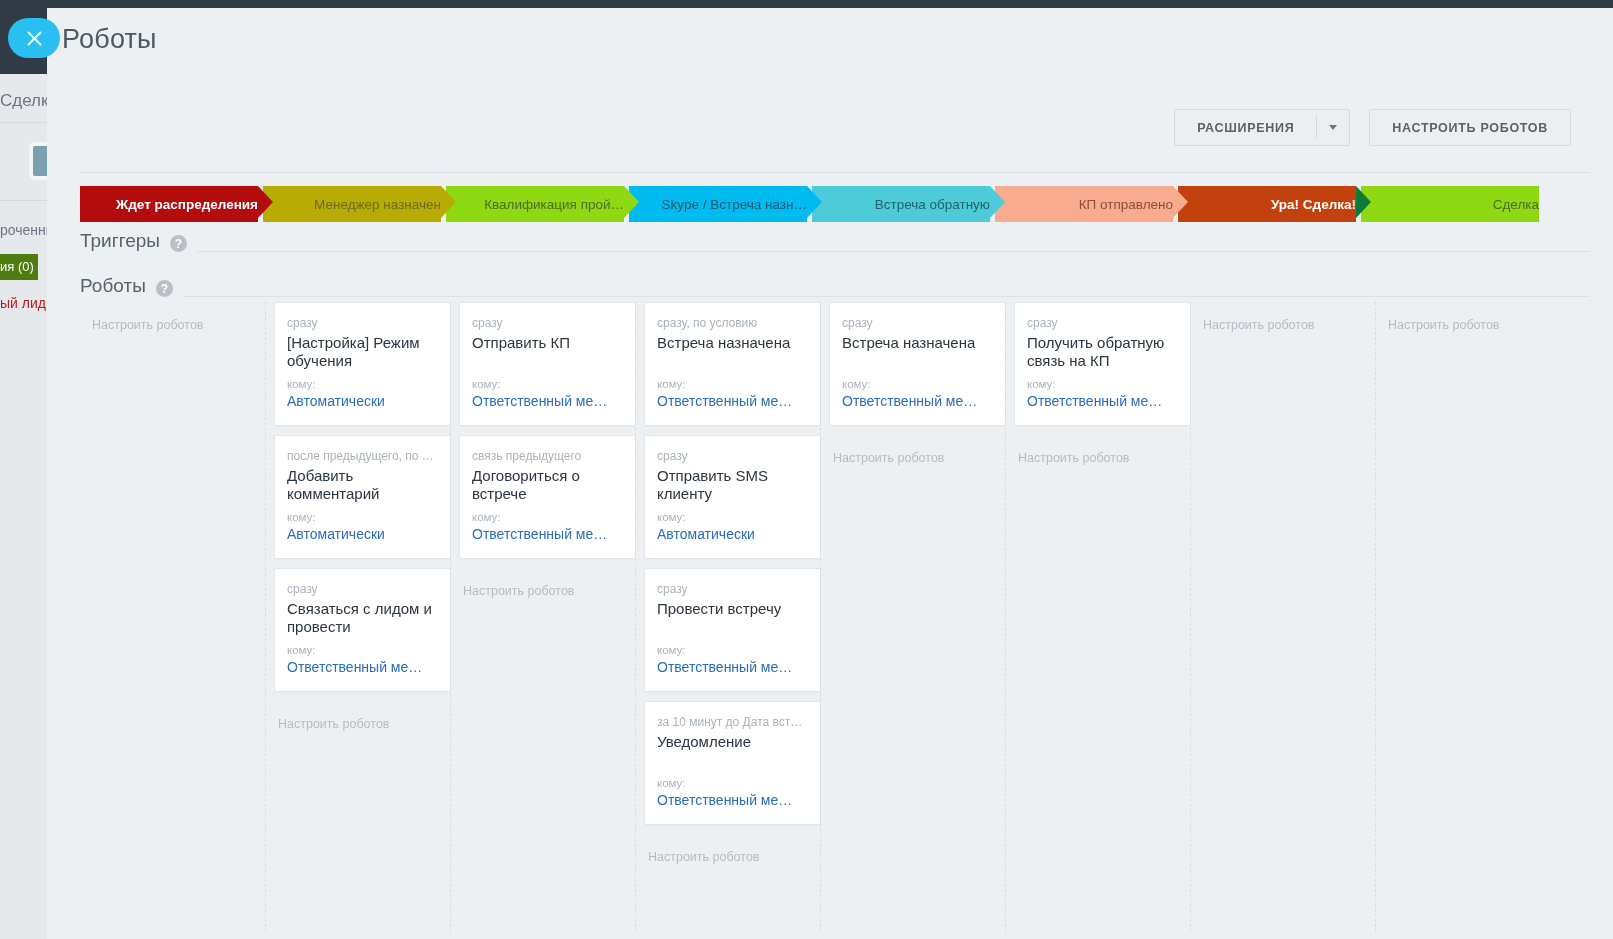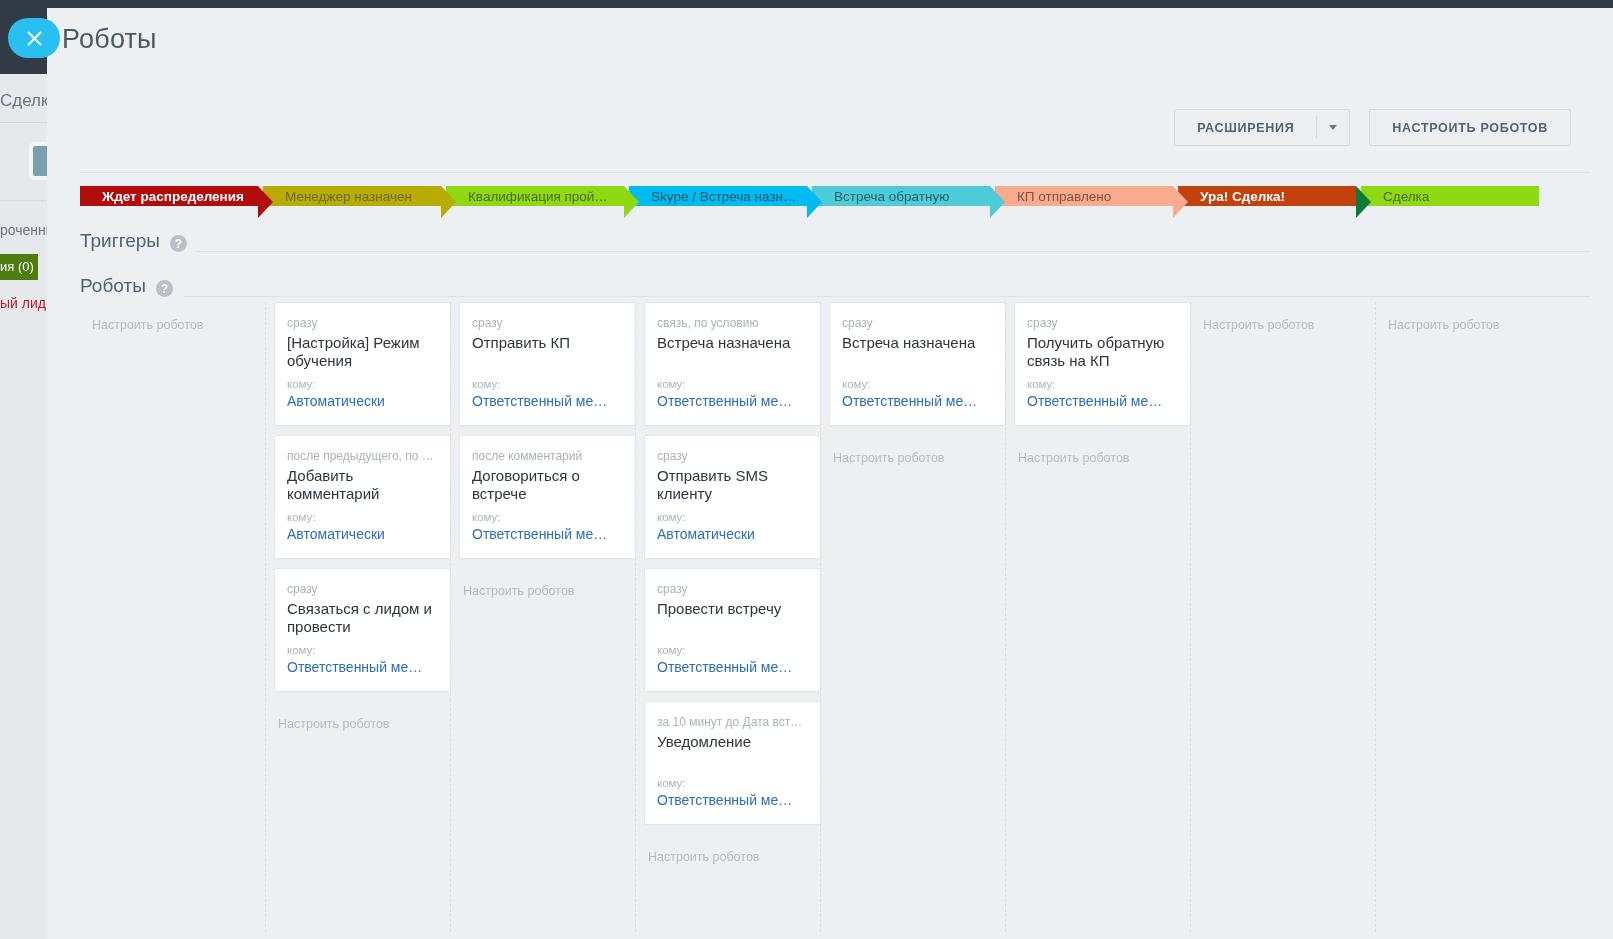--- a/index.html
+++ b/index.html
@@ -117,27 +117,28 @@
   .stage-rule {
     position: absolute; left: 33px; top: 164px; width: 1510px; height: 1px;
     background: #dde1e5;
   }
   .stages {
     position: absolute; left: 33px; top: 178px;
     display: flex; height: 32px;
   }
   .stage {
     position: relative;
-    height: 20px;
+    height: 36px;
     display: flex; align-items: center;
     padding-left: 22px;
     font-size: 13.5px;
     white-space: nowrap;
     cursor: pointer;
     margin-right: 5px;
+    justify-content: flex-end;
   }
   .stage .stage-label { position: relative; z-index: 2; }
   .stage::after {
     content: ""; position: absolute; right: -15px; top: 0;
     width: 0; height: 0;
     border-top: 16px solid transparent;
     border-bottom: 16px solid transparent;
     border-left: 15px solid var(--sc);
     z-index: 1;
   }
@@ -306,30 +307,30 @@
         <div class="col-placeholder">Настроить роботов</div>
       </div>
       <div class="column">
         <div class="robot-card">
           <div class="rc-when">сразу</div>
           <div class="rc-title">Отправить КП</div>
           <div class="rc-to-label">кому:</div>
           <div class="rc-to-value">Ответственный ме…</div>
         </div>
         <div class="robot-card">
-          <div class="rc-when">после комментарий</div>
+          <div class="rc-when">связь предыдущего</div>
           <div class="rc-title">Договориться о встрече</div>
           <div class="rc-to-label">кому:</div>
           <div class="rc-to-value">Ответственный ме…</div>
         </div>
         <div class="col-placeholder">Настроить роботов</div>
       </div>
       <div class="column">
         <div class="robot-card">
-          <div class="rc-when">связь, по условию</div>
+          <div class="rc-when">сразу, по условию</div>
           <div class="rc-title">Встреча назначена</div>
           <div class="rc-to-label">кому:</div>
           <div class="rc-to-value">Ответственный ме…</div>
         </div>
         <div class="robot-card">
           <div class="rc-when">сразу</div>
           <div class="rc-title">Отправить SMS клиенту</div>
           <div class="rc-to-label">кому:</div>
           <div class="rc-to-value">Автоматически</div>
         </div>

